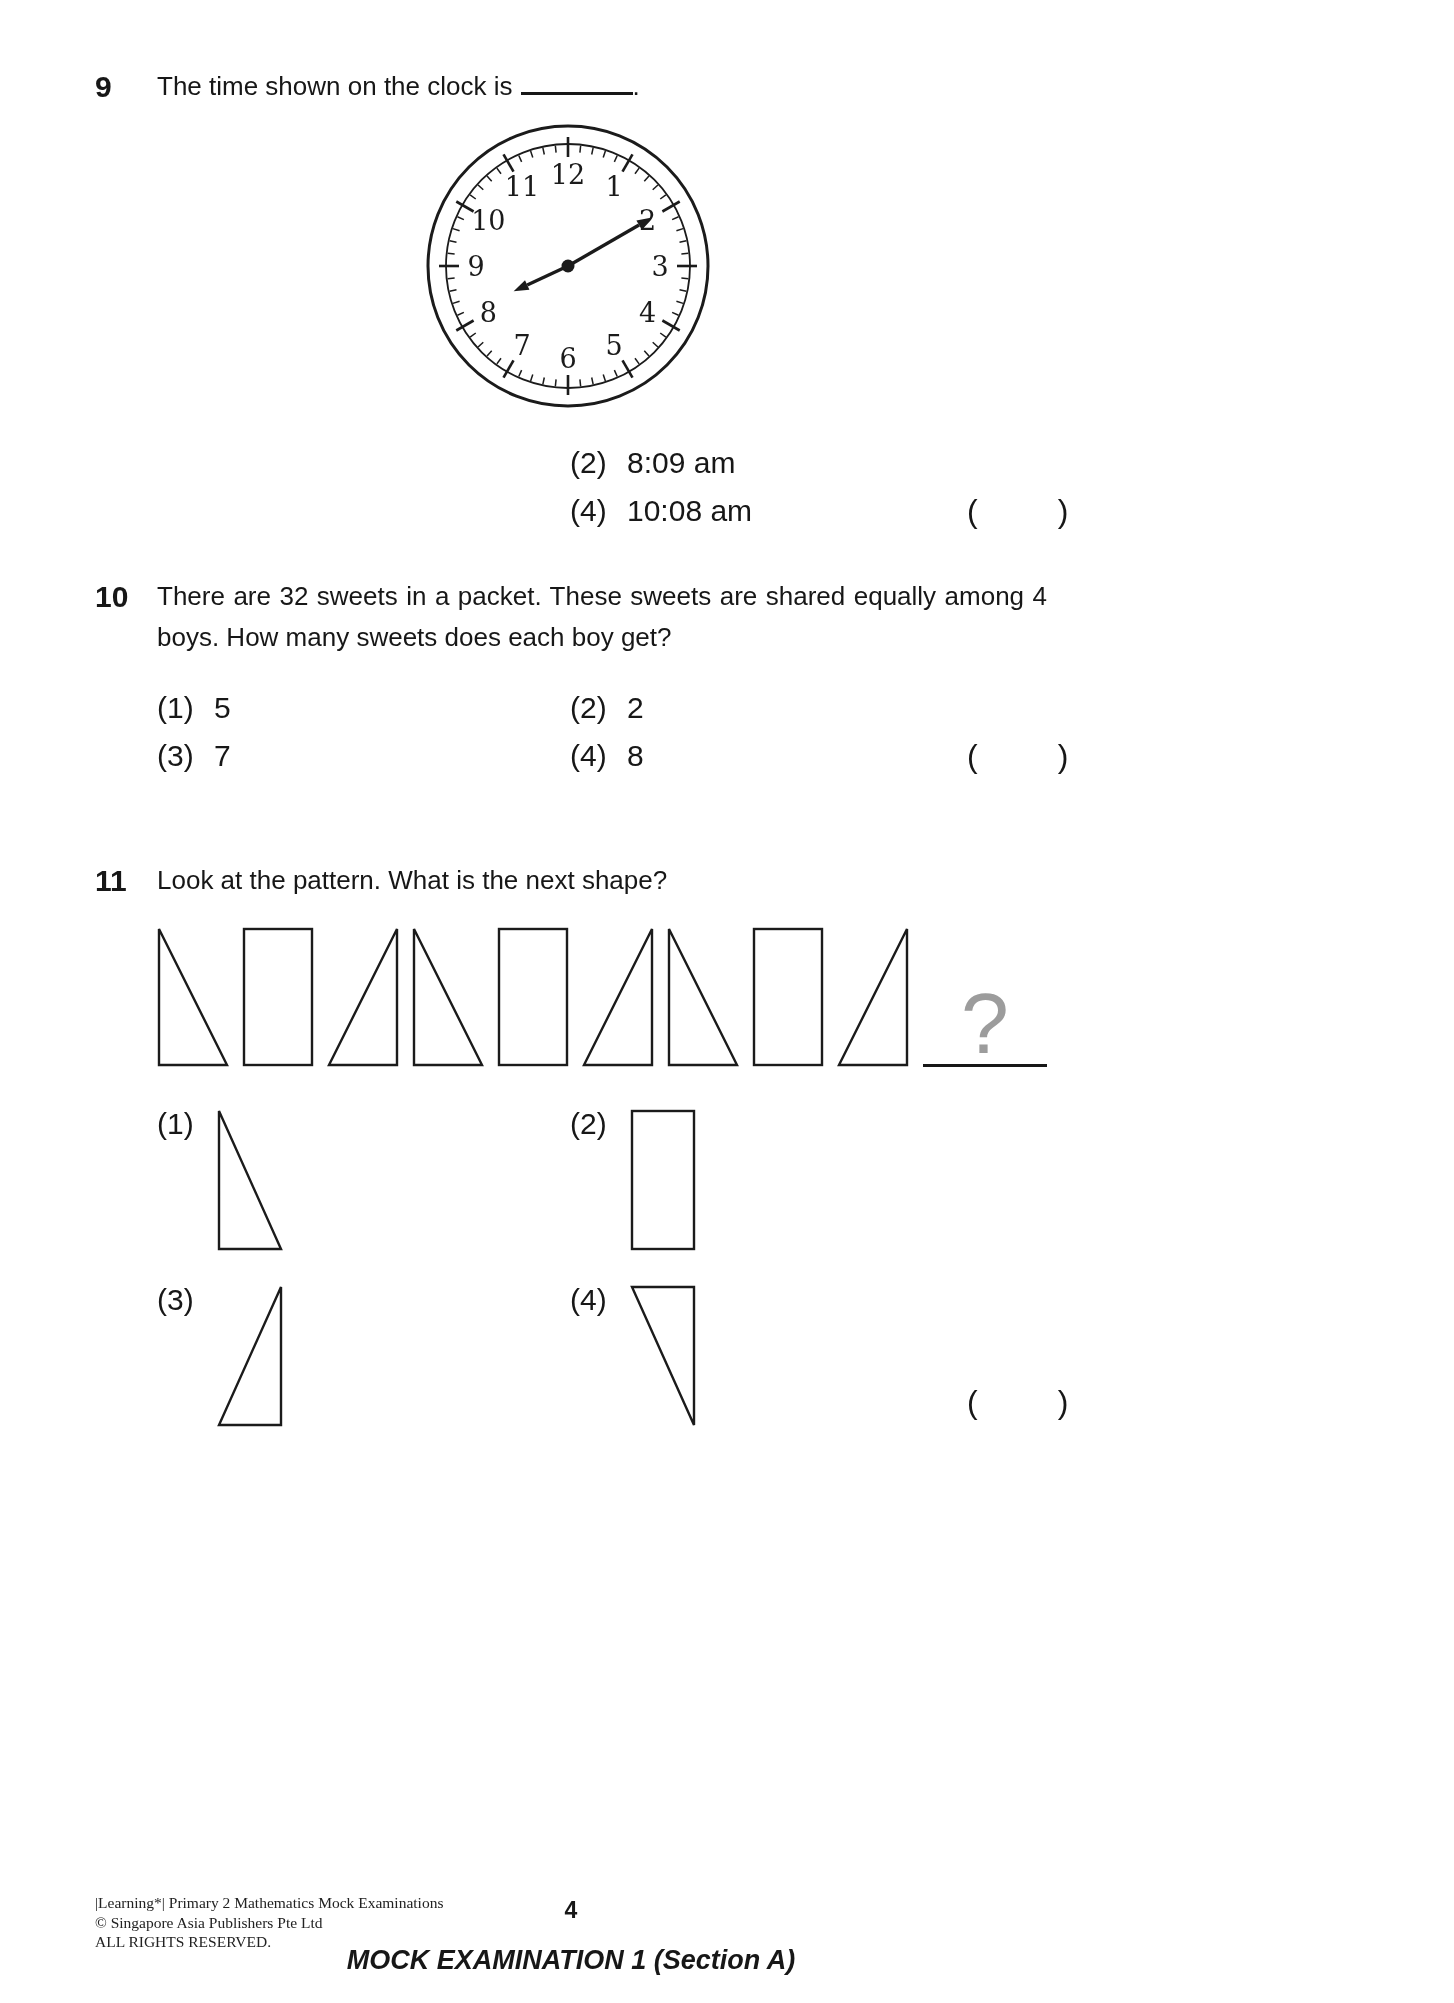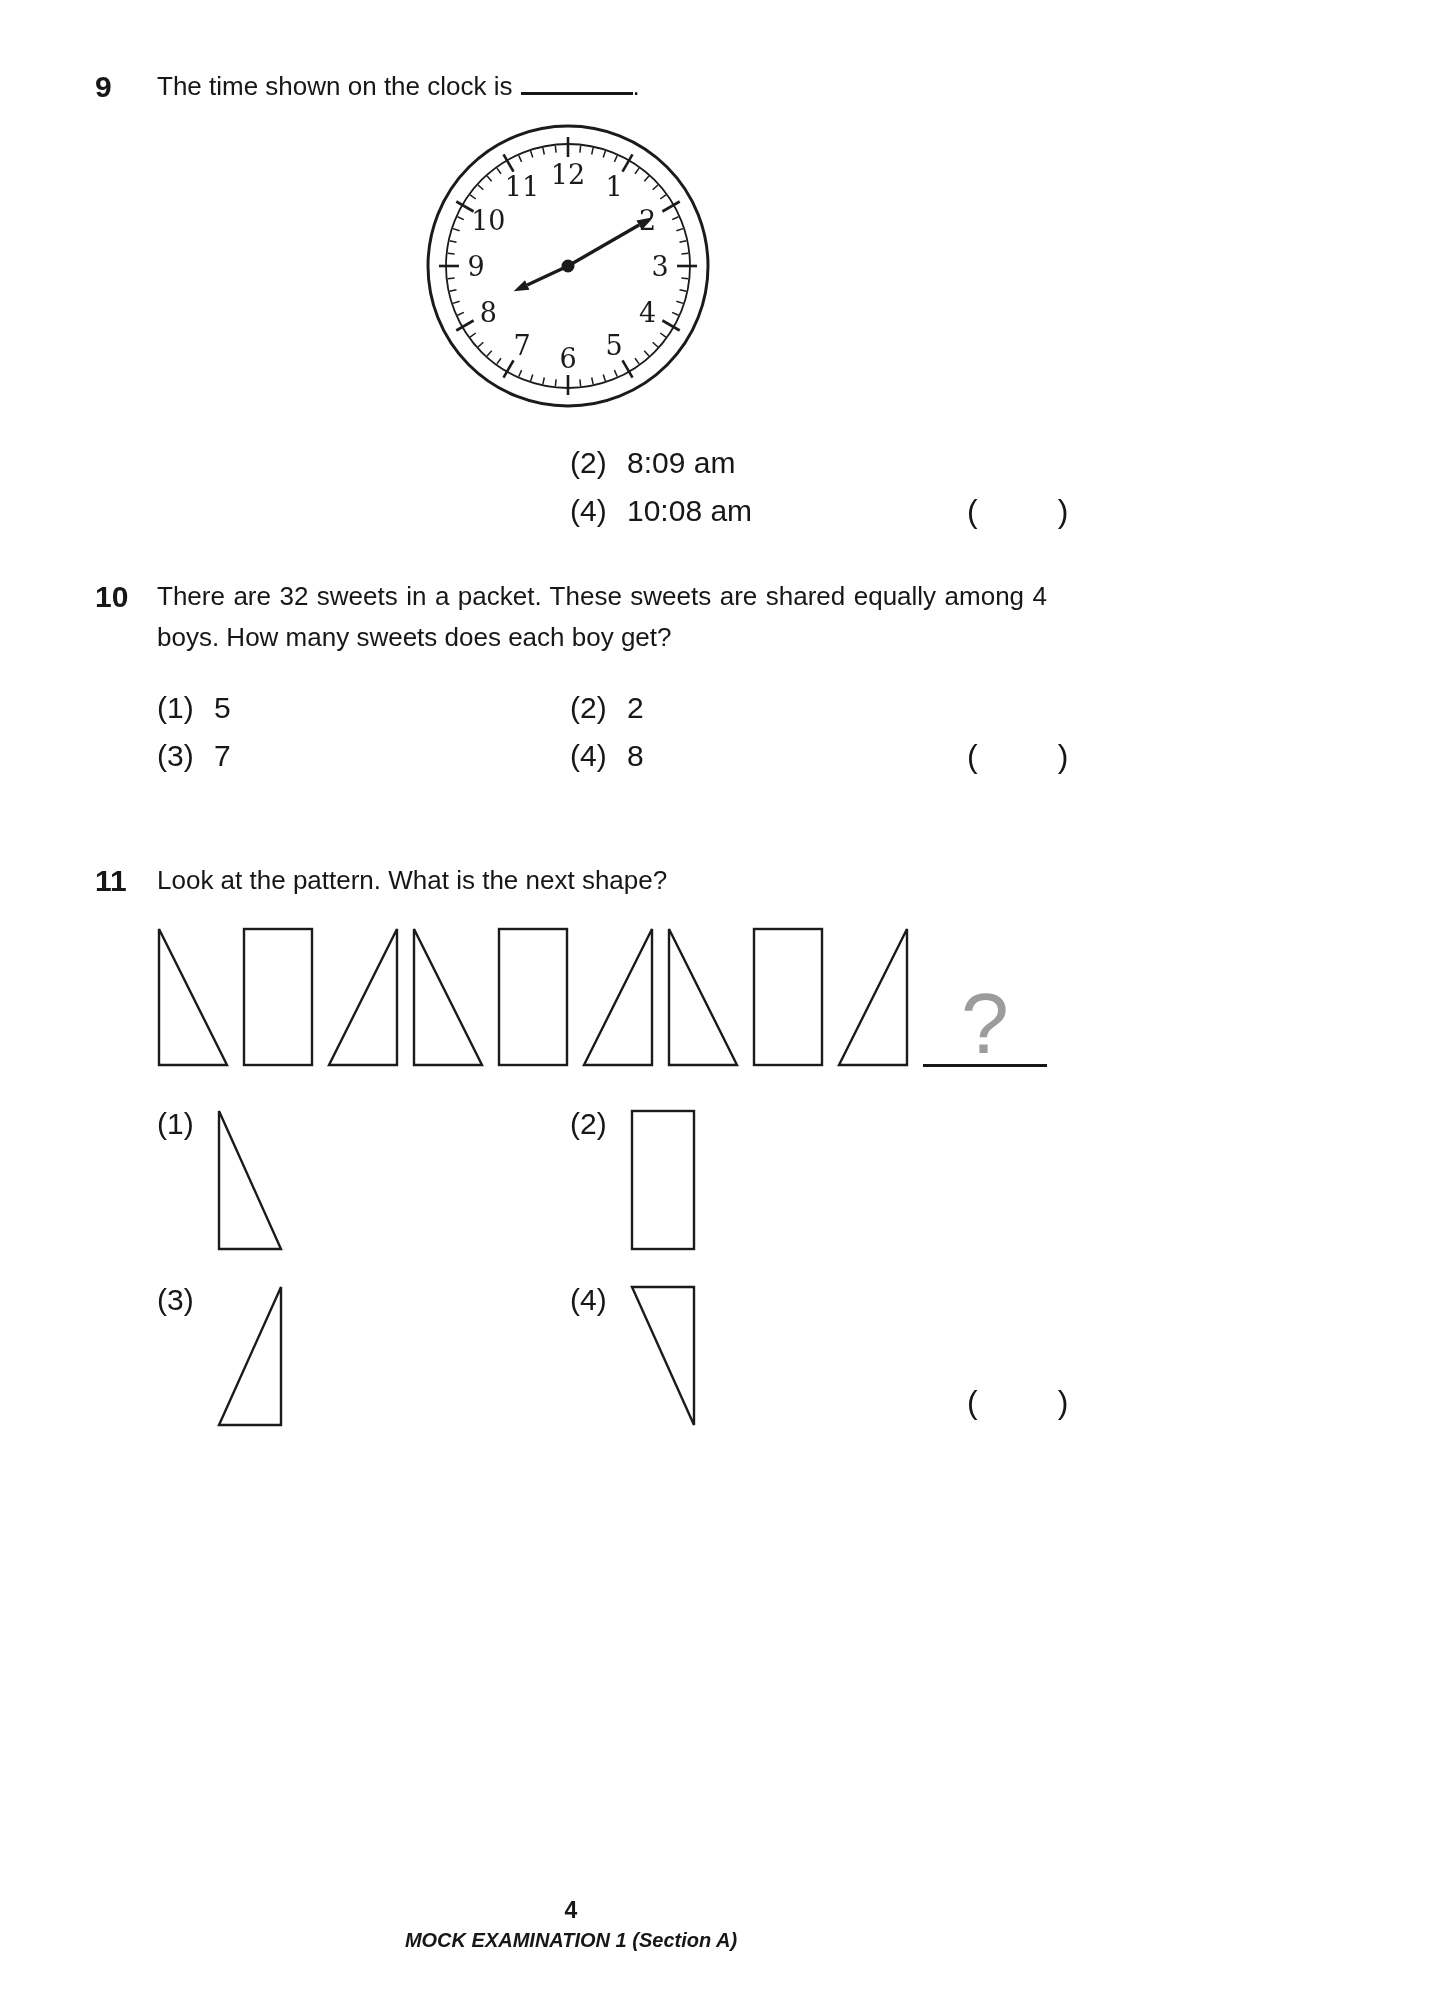--- a/index.html
+++ b/index.html
@@ -29,21 +29,21 @@
 
   .q11-grid{position:relative;display:grid;grid-template-columns:413px 397px 1fr;row-gap:30px;margin-top:38px;}
   .p-opt{display:flex;align-items:flex-start;}
   .p-opt .olabel{width:46px;margin-right:14px;font-size:30px;line-height:38px;}
   .p-opt .shape{margin-top:4px;}
 
   .footer-left{position:absolute;left:95px;top:1893px;
                font-family:"Liberation Serif",serif;font-size:15.5px;line-height:19.5px;color:#222;}
   .footer-center{position:absolute;left:95px;top:1898px;width:952px;text-align:center;}
   .page-num{font-weight:bold;font-size:23px;line-height:24px;}
-  .footer-title{font-weight:bold;font-style:italic;font-size:20px;margin-top:7px;}
+  .footer-title{font-weight:bold;font-style:italic;font-size:27px;margin-top:23px;}
 </style>
 </head>
 <body>
 
 <div class="page">
 
   <div class="question" style="top:66px;">
     <div class="qnum">9</div>
     <div class="qbody">
       <div class="qtext"><span>The time shown on the clock is</span><span class="blank"></span><span>.</span></div>
@@ -278,18 +278,23 @@
             </span>
         </div>
         <div class="bracket" style="grid-area:2/3;align-self:end;margin-bottom:6px;">
             <span>(</span>
             <span>)</span>
           </div>
       </div>
     </div>
   </div>
 
+  <div class="footer-left">
+    <div>|Learning*| Primary 2 Mathematics Mock Examinations</div>
+    <div>© Singapore Asia Publishers Pte Ltd</div>
+    <div>ALL RIGHTS RESERVED.</div>
+  </div>
   <div class="footer-center">
     <div class="page-num">4</div>
     <div class="footer-title">MOCK EXAMINATION 1 (Section A)</div>
   </div>
 
 </div>
 
 </body></html>

